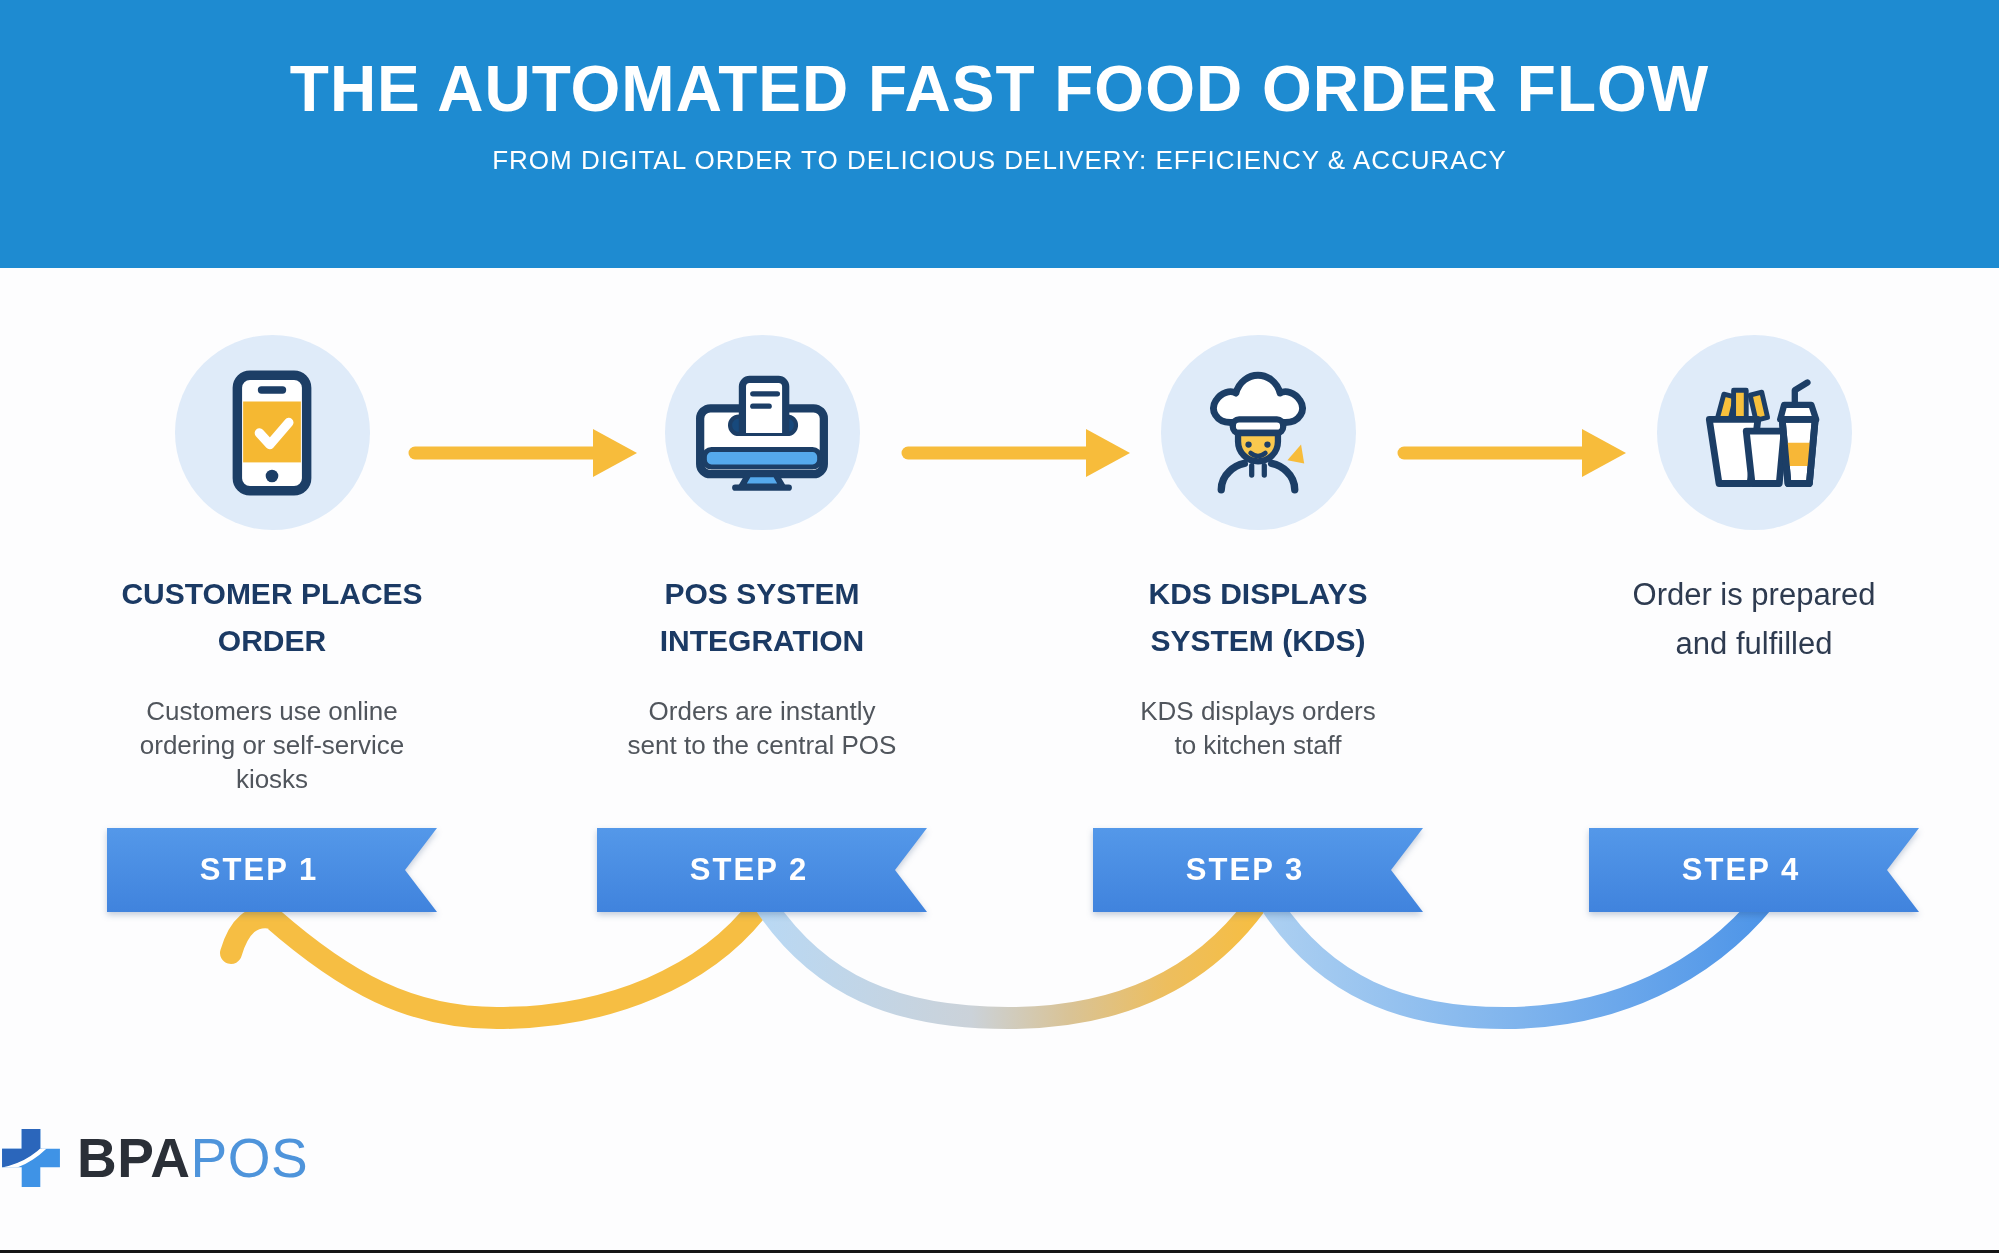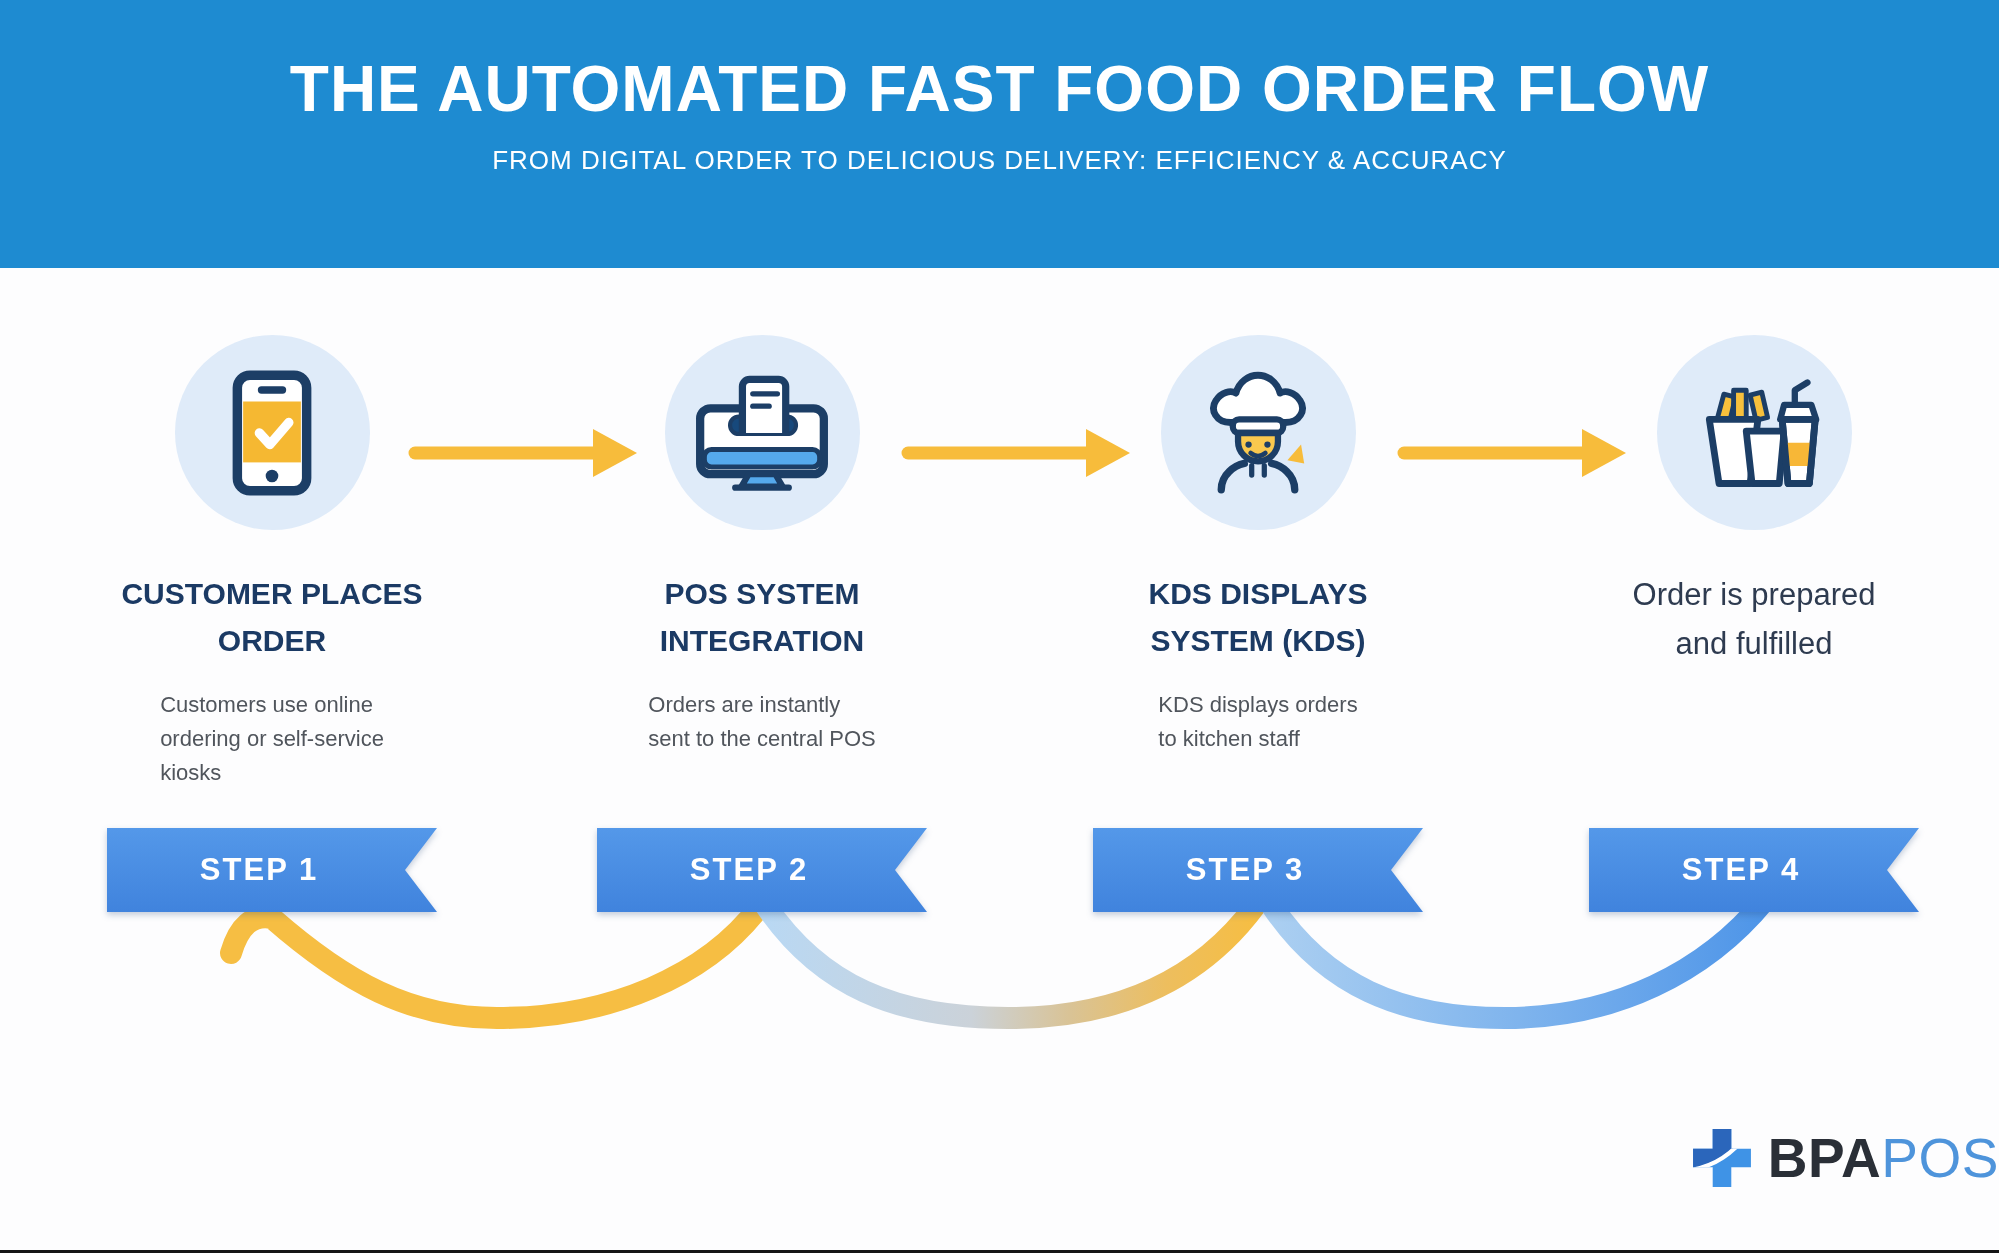--- a/index.html
+++ b/index.html
@@ -35,42 +35,42 @@
     display:flex;align-items:center;justify-content:center;
   }
   .step-title{
     margin-top:40px;text-align:center;
     font-size:30px;font-weight:bold;color:#1B3A64;line-height:47px;
   }
   .step-title.plain{
     font-weight:normal;font-size:31px;color:#2E3B50;line-height:49px;
   }
   .step-desc{
-    margin-top:24px;
-    font-size:22px;color:#50555C;line-height:34px;
+    margin-top:30px;text-align:center;
+    font-size:26px;color:#50555C;line-height:34px;
   }
   
   .flow-arrow{position:absolute;top:423px;}
   
   .ribbon-wrap{position:absolute;top:820px;width:330px;height:84px;
     filter:drop-shadow(0 3px 3px rgba(25,60,110,0.25));}
   .ribbon{
     width:100%;height:100%;
     background:linear-gradient(180deg,#5498E9,#4083DD);
     clip-path:polygon(0 0,100% 0,calc(100% - 32px) 50%,100% 100%,0 100%);
     color:#ffffff;font-size:31px;font-weight:bold;letter-spacing:2px;
     text-align:center;line-height:84px;
     padding-right:26px;box-sizing:border-box;margin-top:8px;
   }
   
   .curves{position:absolute;left:0;top:890px;}
   
   .logo-row{
     position:absolute;left:0;top:1120px;width:100%;height:76px;
-    display:flex;align-items:center;justify-content:flex-end;gap:15px;
+    display:flex;align-items:center;justify-content:flex-start;gap:15px;
   }
   .logo-text{font-size:55px;letter-spacing:0.5px;}
   .logo-bpa{font-weight:bold;color:#2A2F37;}
   .logo-pos{font-weight:normal;color:#4E94DB;}
   .bottom-line{position:absolute;left:0;bottom:0;width:100%;height:3px;background:#151515;}
   svg{display:block;}
 </style>
 </head>
 <body>
 

